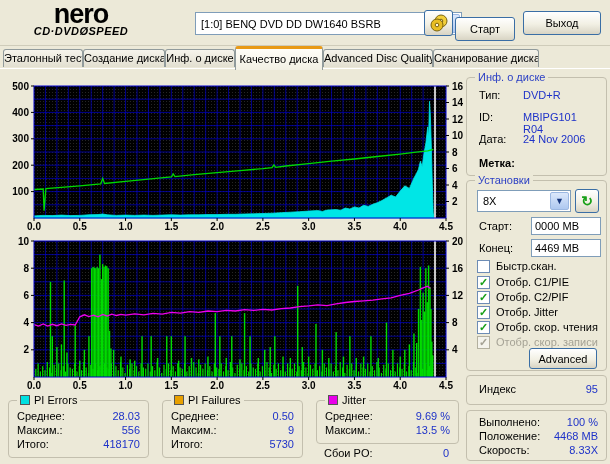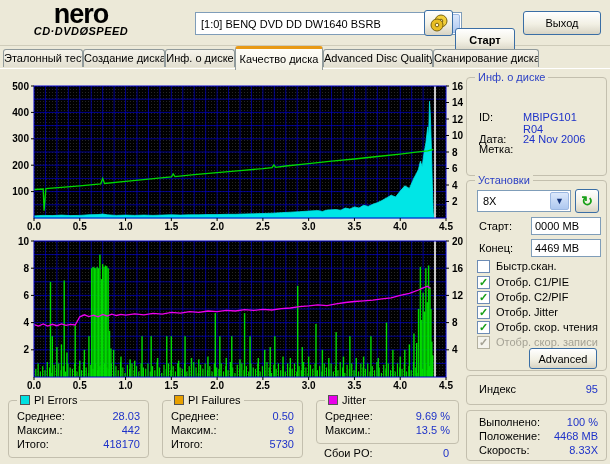--- a/index.html
+++ b/index.html
@@ -14,21 +14,21 @@
   .combo{border:1px solid #7f9db9;background:#fff;display:flex;align-items:center;}
   .combo .txt{flex:1;padding:0 5px;white-space:nowrap;overflow:hidden;}
   .combo .arrow{width:17px;align-self:stretch;margin:1px;border-radius:2px;
       background:linear-gradient(#dce8fb,#aec8f0);border:1px solid #9cb8e2;
       display:flex;align-items:center;justify-content:center;color:#17377e;font-size:9px;}
   #drive-combo{left:155px;top:12px;width:265px;height:21px;margin-left:40px;}
   .xpbtn{border:1px solid #3a6ea5;border-radius:3px;text-align:center;
       background:linear-gradient(#ffffff,#f2f0e4 55%,#d8d4c4);cursor:default;
       display:flex;align-items:center;justify-content:center;}
   #eject-btn{left:424px;top:10px;width:27px;height:24px;}
-  #start-btn{left:455px;top:28px;width:58px;height:22px;font-weight:bold;}
+  #start-btn{left:455px;top:17px;width:58px;height:22px;}
   #exit-btn{left:523px;top:11px;width:76px;height:22px;}
   
   #tabs{left:0;top:46px;width:610px;height:22px;}
   .tab{position:absolute;top:3px;height:17px;border:1px solid #919b9c;border-bottom:none;
       border-radius:3px 3px 0 0;background:linear-gradient(#f6f4ec,#e2dfd0);
       text-align:center;line-height:17px;font-size:11px;white-space:nowrap;overflow:hidden;}
   .tab.active{top:0;height:21px;line-height:20px;background:linear-gradient(#fffef8,#f1efe3);
       border-top:3px solid #e89a17;z-index:2;}
   
   #content{left:0;top:68px;width:610px;height:396px;background:#ece9d8;border-top:1px solid #fff;}
@@ -544,29 +544,33 @@
       <line x1="354.44444444444446" y1="142" x2="354.44444444444446" y2="145" stroke="#000"></line>
       <text x="354.44444444444446" y="154" text-anchor="middle" font-size="10" font-weight="bold" fill="#000">3.5</text>
       <line x1="400.22222222222223" y1="142" x2="400.22222222222223" y2="145" stroke="#000"></line>
       <text x="400.22222222222223" y="154" text-anchor="middle" font-size="10" font-weight="bold" fill="#000">4.0</text>
       <line x1="446" y1="142" x2="446" y2="145" stroke="#000"></line>
       <text x="446" y="154" text-anchor="middle" font-size="10" font-weight="bold" fill="#000">4.5</text>
     </svg>
 
   <div class="group" style="left:466px;top:8px;width:139px;height:97px;">
     <div class="gtitle">Инф. о диске</div>
+    <div class="irow" style="top:11px;">
+        <span class="ilabel">Тип:</span>
+        <span class="ival left">DVD+R</span>
+      </div>
     <div class="irow" style="top:33px;">
         <span class="ilabel">ID:</span>
         <span class="ival left">MBIPG101 R04</span>
       </div>
     <div class="irow" style="top:55px;">
         <span class="ilabel">Дата:</span>
         <span class="ival left">24 Nov 2006</span>
       </div>
-    <div class="irow" style="top:65px;">
+    <div class="irow" style="top:79px;font-weight:bold;">
         <span class="ilabel">Метка:</span>
         <span class="ival left"></span>
       </div>
   </div>
 
   <div class="group" style="left:466px;top:111px;width:139px;height:189px;">
     <div class="gtitle">Установки</div>
     <div class="combo abs" style="left:10px;top:9px;width:92px;height:20px;">
       <span class="txt">8X</span>
       <span class="arrow">▼</span>
@@ -639,21 +643,21 @@
     <div class="gtitle dark">
         <span class="sq" style="background: rgb(0, 224, 224);"></span>
         <span>PI Errors</span>
       </div>
     <div class="irow" style="top:9px;left:8px;">
         <span class="ilabel">Среднее:</span>
         <span class="ival right">28.03</span>
       </div>
     <div class="irow" style="top:23px;left:8px;">
         <span class="ilabel">Максим.:</span>
-        <span class="ival right">442</span>
+        <span class="ival right">556</span>
       </div>
     <div class="irow" style="top:37px;left:8px;">
         <span class="ilabel">Итого:</span>
         <span class="ival right">418170</span>
       </div>
   </div>
   <div class="group" style="left:162px;top:331px;width:139px;height:56px;">
     <div class="gtitle dark">
         <span class="sq" style="background: rgb(232, 160, 0);"></span>
         <span>PI Failures</span>

